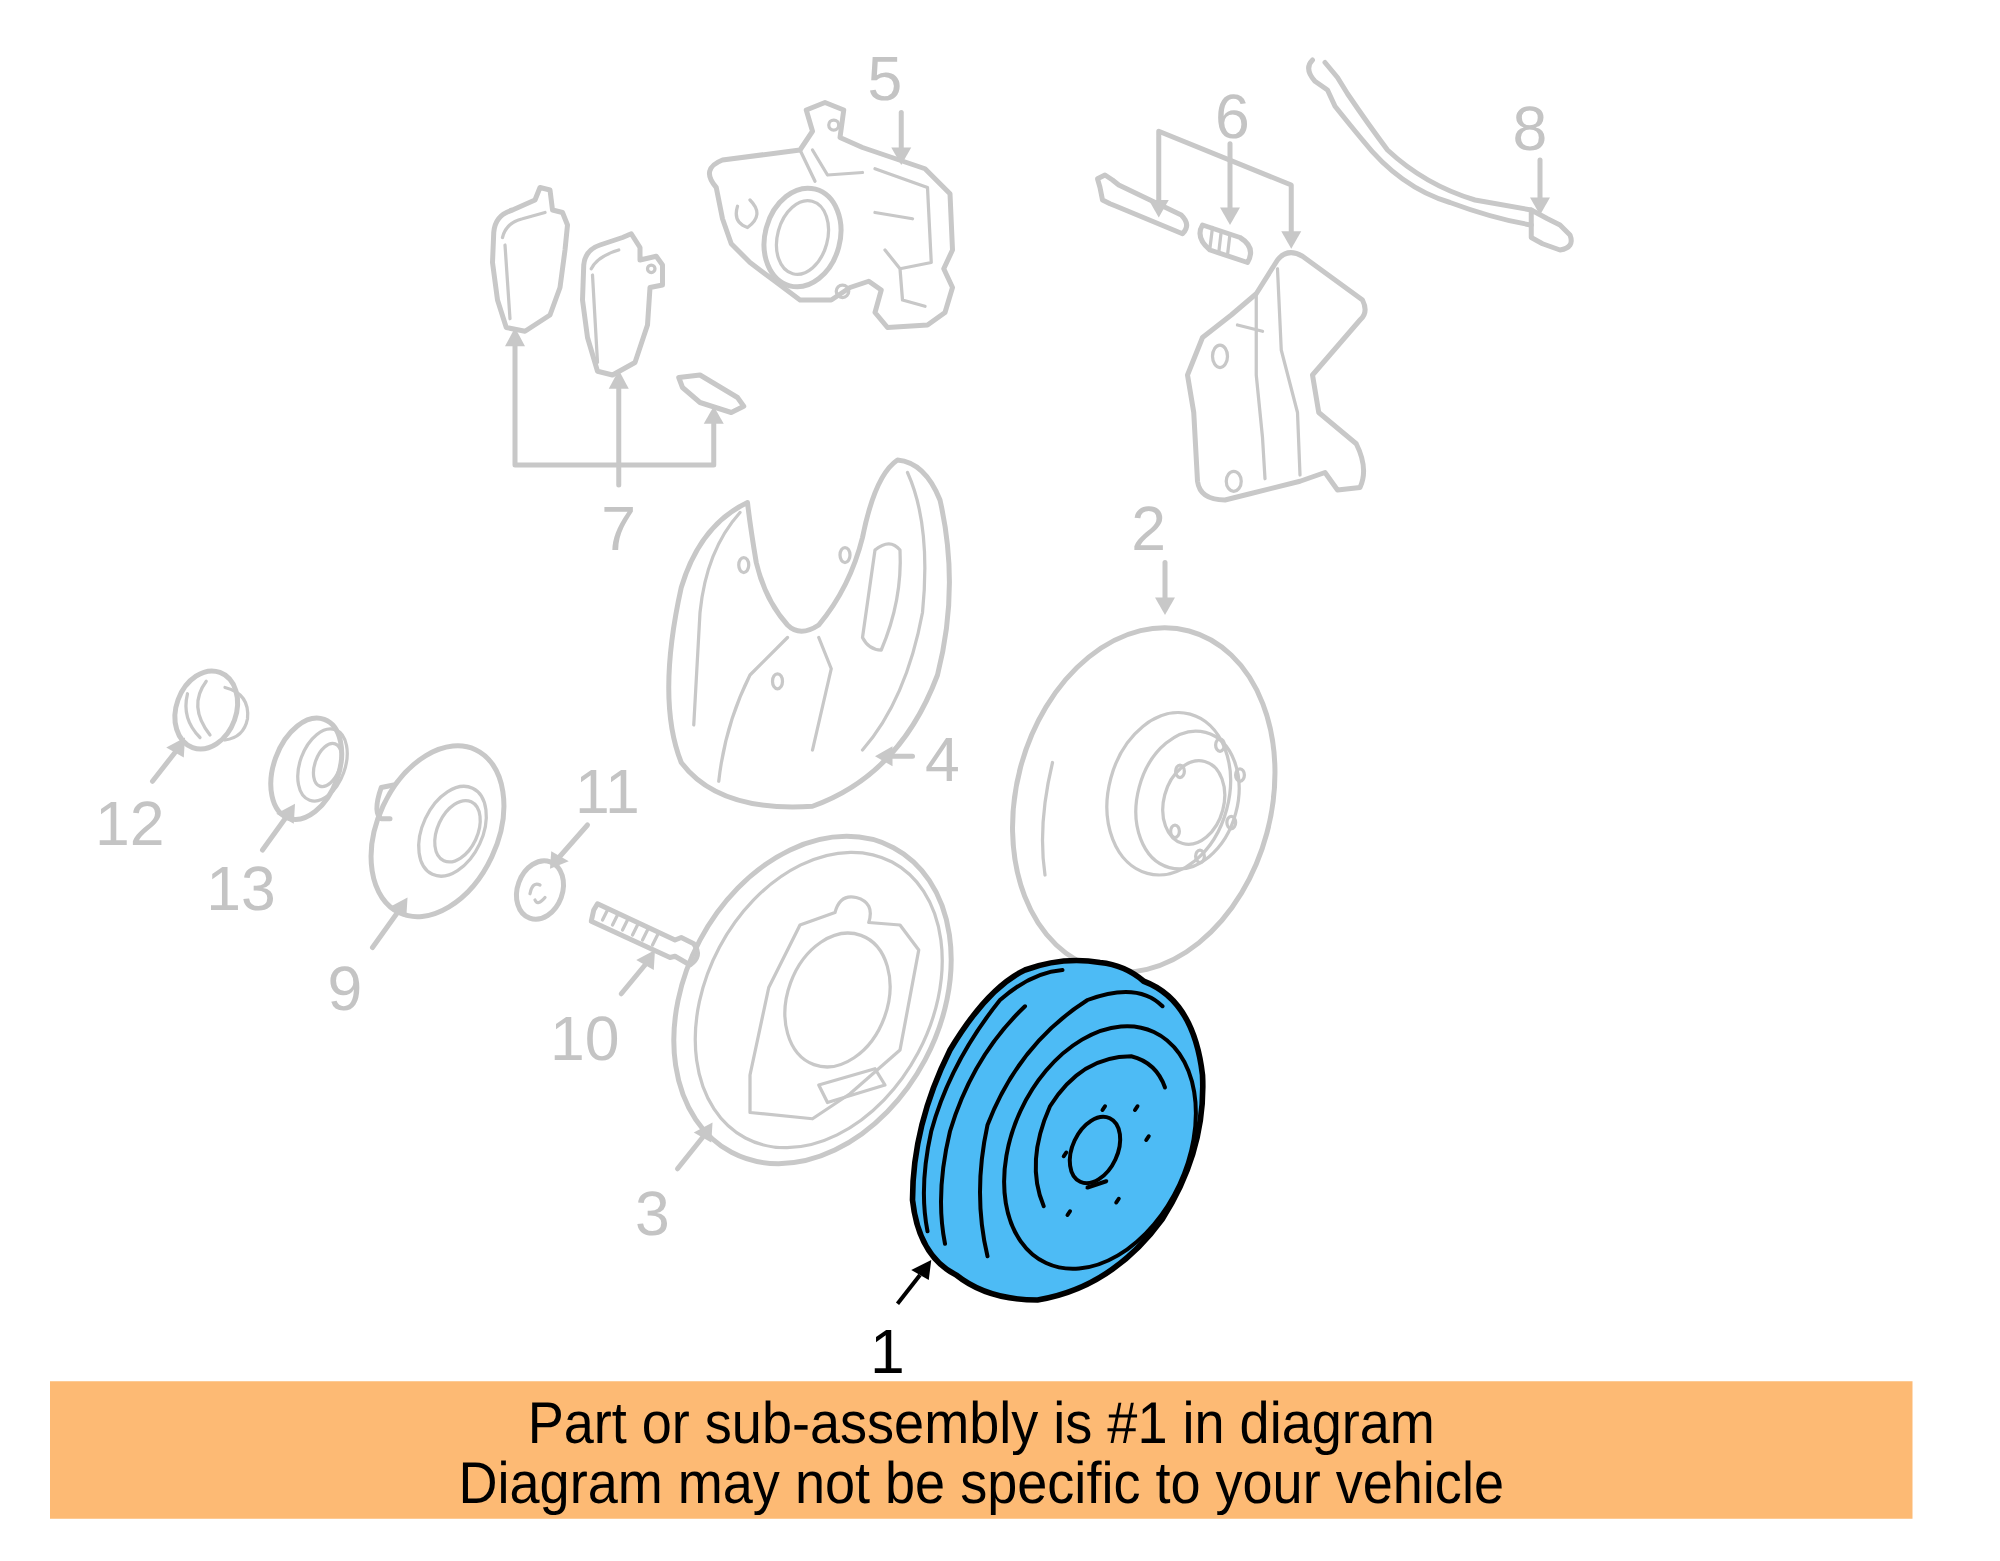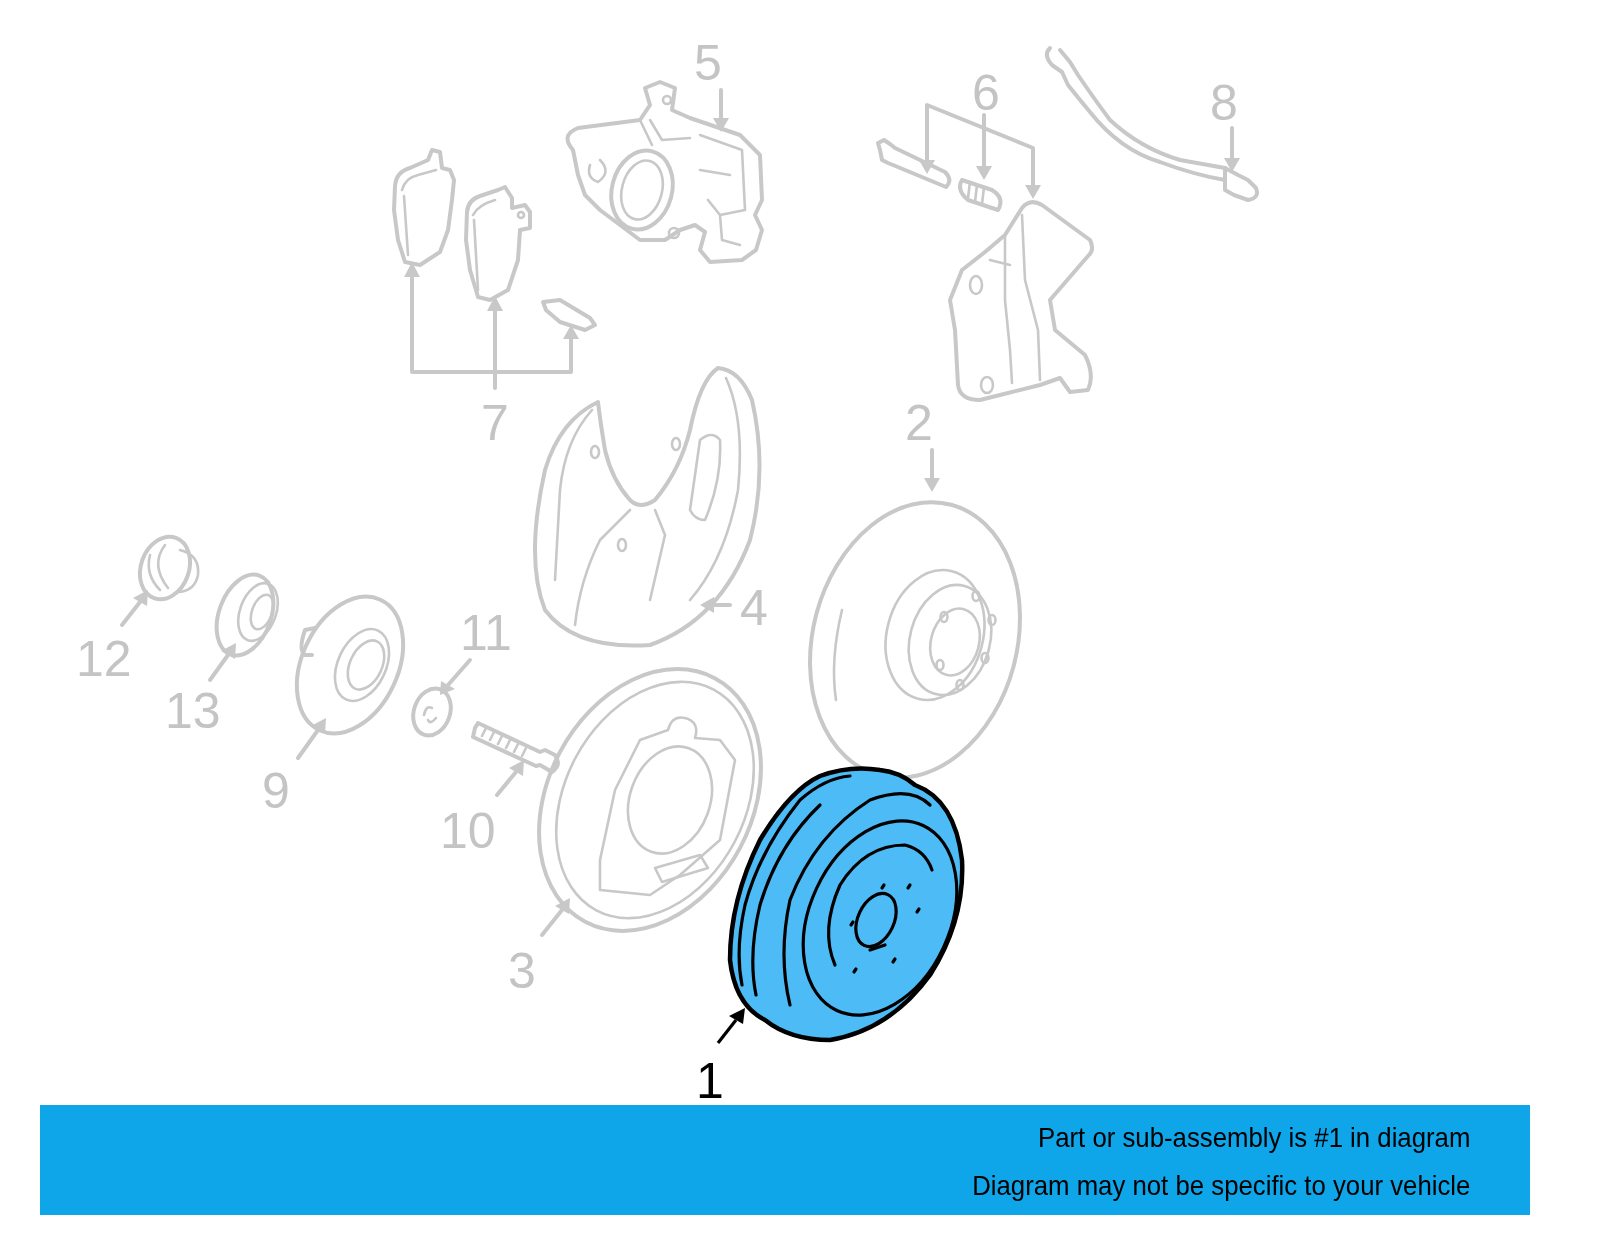--- a/index.html
+++ b/index.html
@@ -7,22 +7,22 @@
          font-family: "Liberation Sans", sans-serif; }
   #diagram { position: absolute; left: 0; top: 0; width: 1600px; height: 1100px; }
   .g { fill: none; stroke: #c8c8c8; stroke-width: 4; stroke-linecap: round; stroke-linejoin: round; }
   .gt { fill: none; stroke: #c8c8c8; stroke-width: 2.6; stroke-linecap: round; stroke-linejoin: round; }
   .ga { fill: #c8c8c8; stroke: none; }
   .lbl { font-family: "Liberation Sans", sans-serif; font-size: 50px; fill: #c4c4c4; }
   .lbl-hi { font-family: "Liberation Sans", sans-serif; font-size: 50px; fill: #000000; }
   .b { fill: none; stroke: #000; stroke-width: 3.2; stroke-linecap: round; stroke-linejoin: round; }
   .bo { stroke: #000; stroke-width: 4.5; stroke-linejoin: round; }
   #banner { position: absolute; left: 40px; top: 1105px; width: 1490px; height: 110px;
-            background: #0ea5e9; color: #000; text-align: right;
-            font-family: "Liberation Sans", sans-serif; font-size: 28px; line-height: 48px;
+            background: #fdba74; color: #000; text-align: center;
+            font-family: "Liberation Sans", sans-serif; font-size: 47px; line-height: 48px;
             padding-top: 9px; box-sizing: border-box; }
   #banner div { transform: scaleX(0.92); }
 </style>
 </head>
 <body>
 
 <svg id="diagram" viewBox="0 0 1600 1100" xmlns="http://www.w3.org/2000/svg">
 
   <g>
     <path class="g" d="M573 150 Q560 135 578 128 L640 120 L650 105 L645 88 L660 82 L675 88 L672 110 L690 118 L740 135 L760 155 L762 200 L755 215 L762 230 L756 250 L742 260 L710 262 L700 250 L705 232 L695 225 L680 230 L665 240 L640 240 L620 225 L600 210 L585 195 L578 175 Z"></path>

